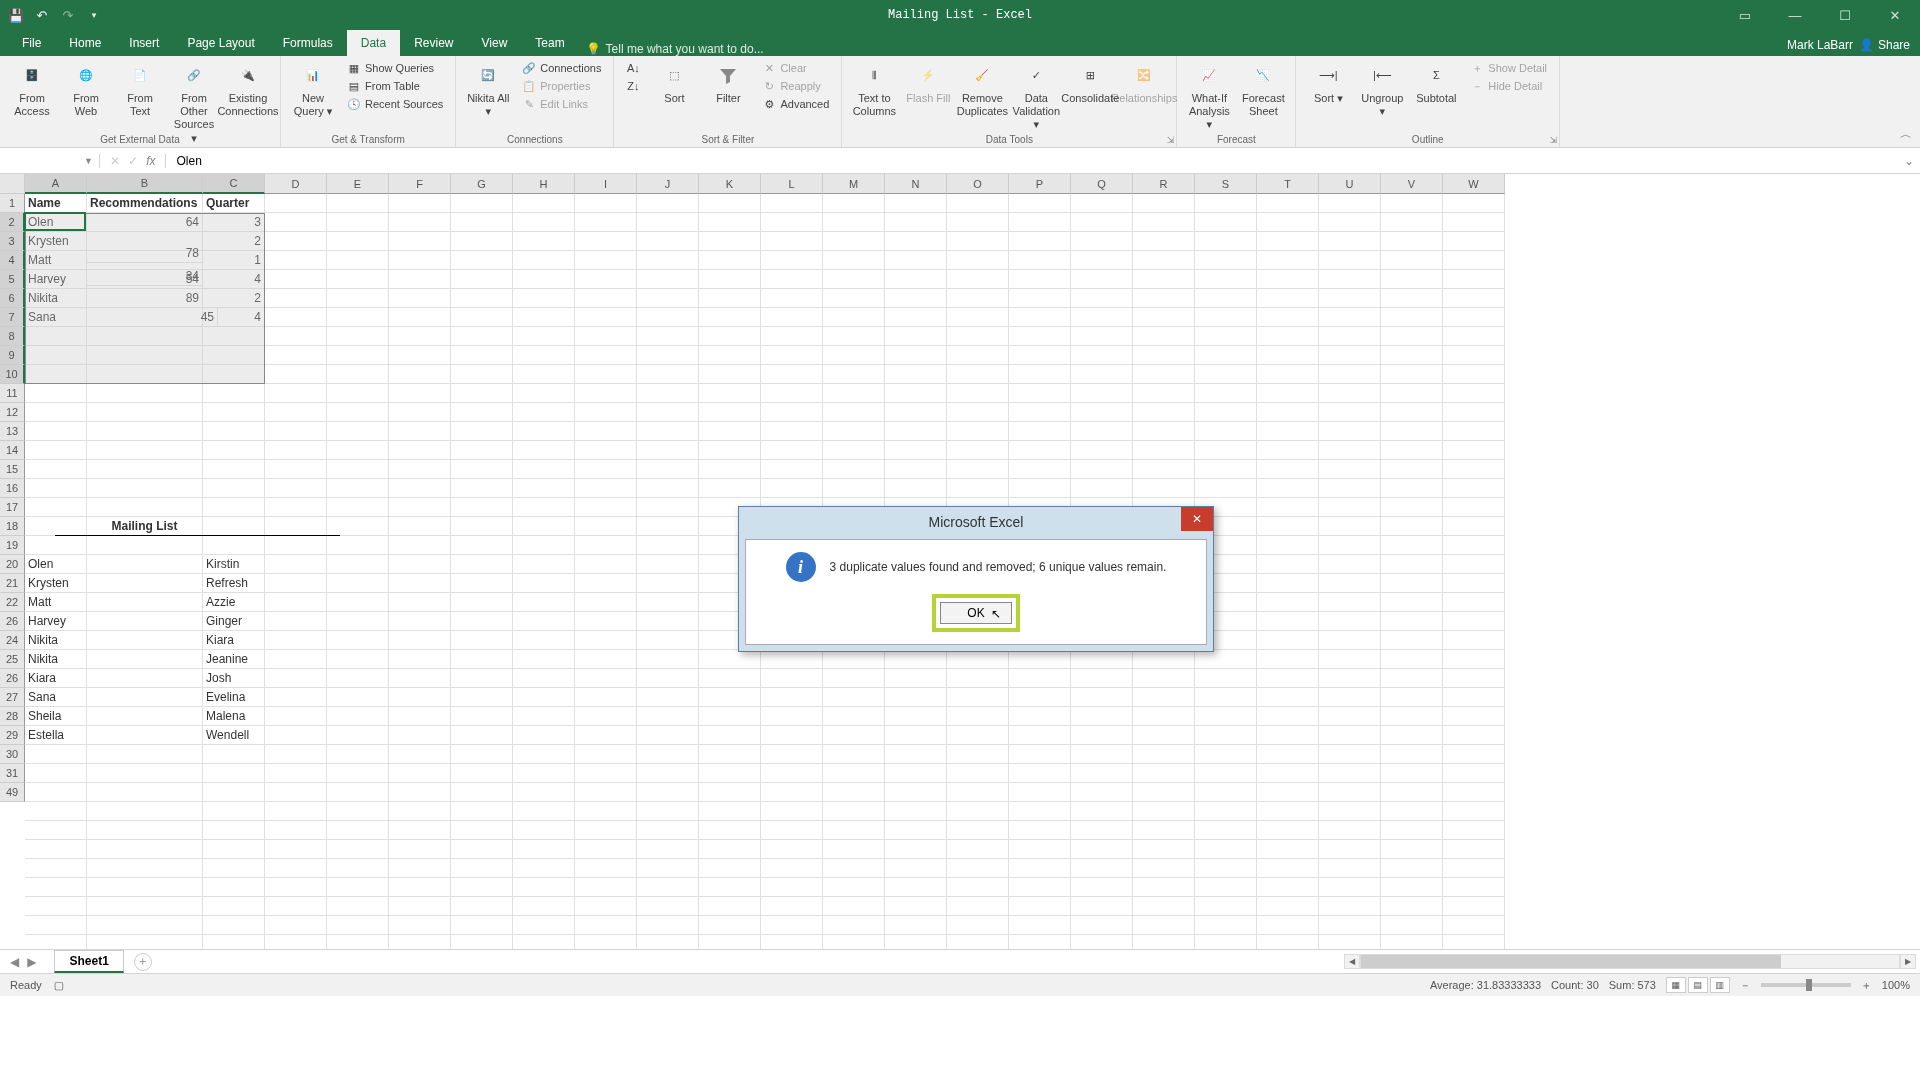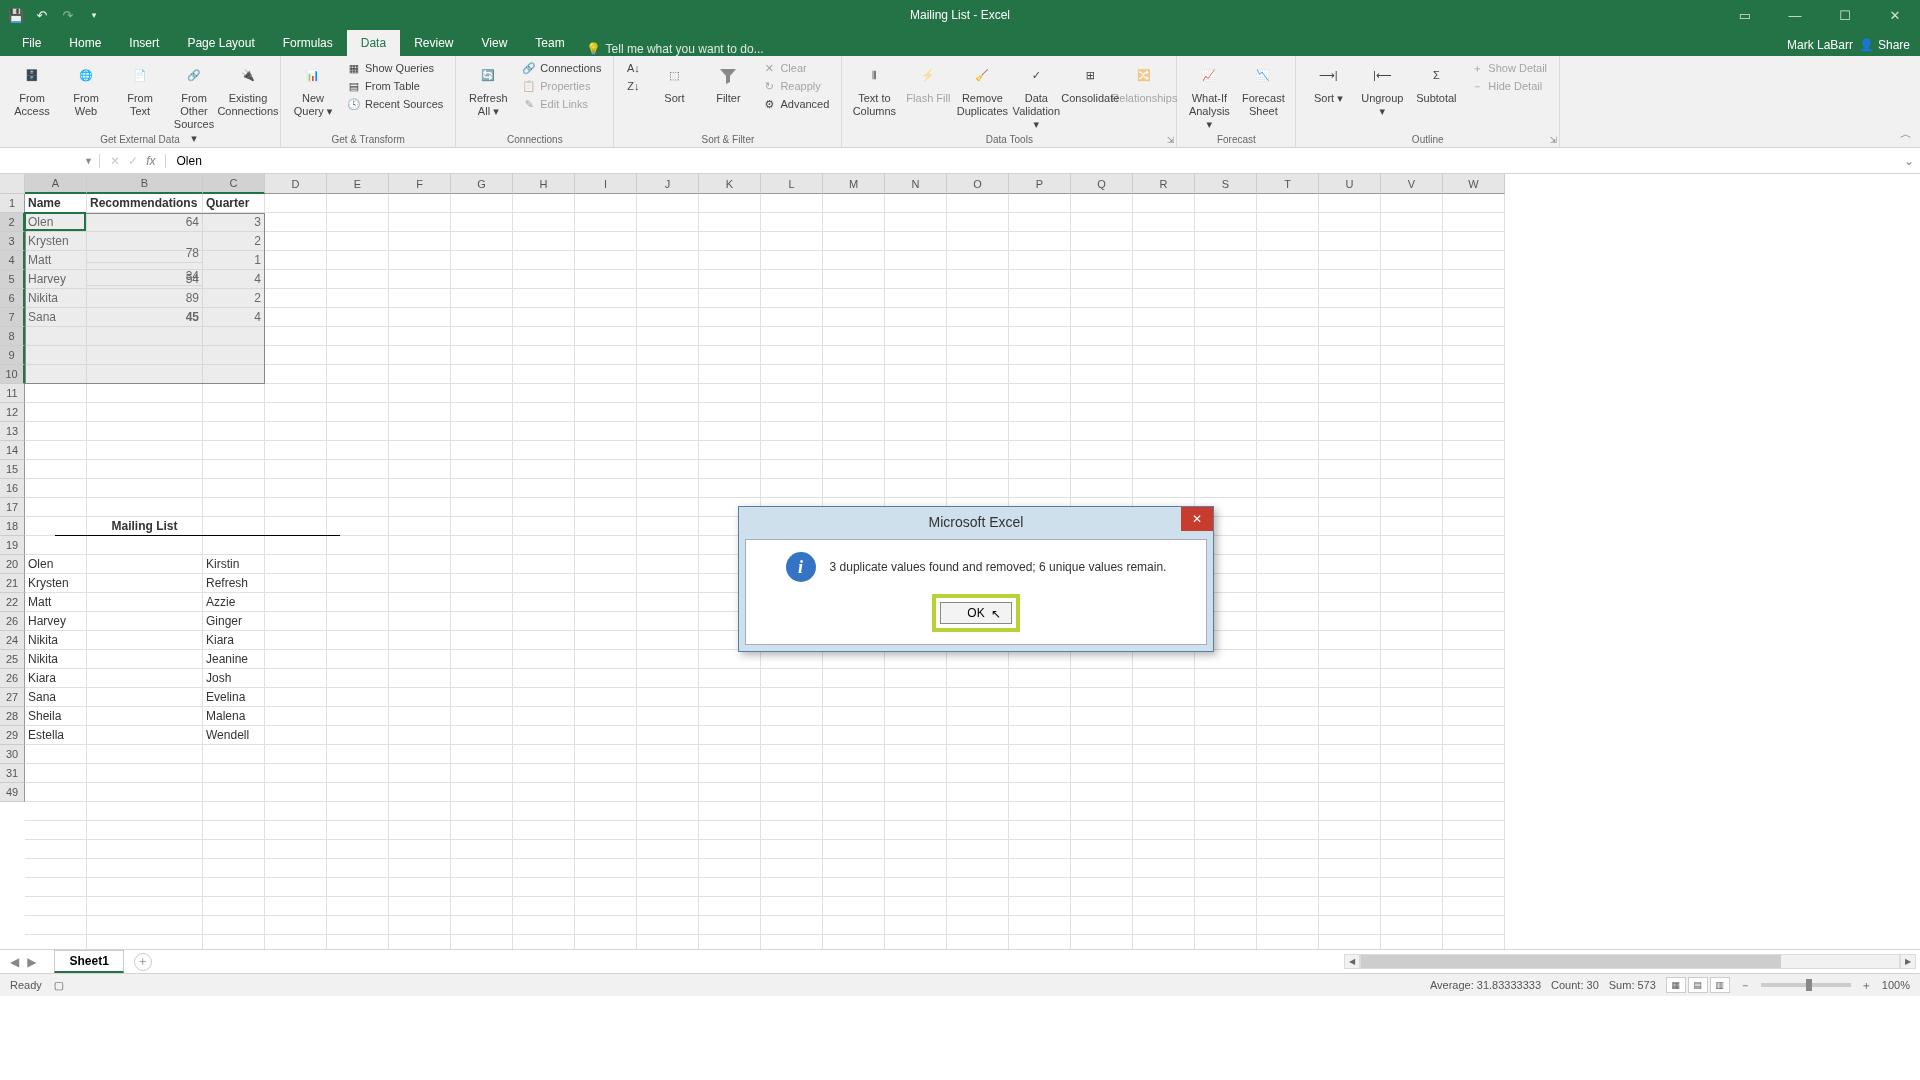--- a/index.html
+++ b/index.html
@@ -1,21 +1,21 @@
 <!DOCTYPE html>
 <html><head>
 <meta charset="utf-8">
 <style>
 * { box-sizing: border-box; margin: 0; padding: 0; font-family: 'Segoe UI', Tahoma, sans-serif; }
 body { background: #fff; overflow: hidden; width: 1920px; height: 1080px; position: relative; }
 
 
 .titlebar { background: #237346; height: 30px; display: flex; align-items: center; color: #fff; font-size: 12px; position: relative; }
 .titlebar-left { display: flex; align-items: center; gap: 10px; padding-left: 8px; }
-.titlebar-title { position: absolute; left: 50%; transform: translateX(-50%); }
+.titlebar-title { position: absolute; left: 50%; transform: translateX(-50%); font-family: Liberation Mono, monospace; }
 .titlebar-right { margin-left: auto; display: flex; gap: 20px; padding-right: 10px; }
 .qat-icon { width: 16px; height: 16px; display: inline-flex; align-items: center; justify-content: center; font-size: 13px; opacity: 0.9; }
 .win-btn { width: 30px; text-align: center; font-size: 13px; opacity: 0.8; }
 
 
 .ribbon-tabs { background: #237346; height: 26px; display: flex; align-items: flex-end; padding-left: 8px; font-size: 12px; color: #fff; }
 .ribbon-tab { padding: 6px 14px; cursor: pointer; }
 .ribbon-tab.active { background: #f1f1f1; color: #237346; }
 .tellme { margin-left: 8px; display: flex; align-items: center; gap: 4px; opacity: 0.85; }
 .ribbon-user { margin-left: auto; padding: 4px 10px; display: flex; align-items: flex-end; gap: 6px; }
@@ -184,21 +184,21 @@
           </div>
       </div>
     </div>
     <div class="ribbon-group-label">Get &amp; Transform</div>
   </div>
 
   <div class="ribbon-group">
     <div class="ribbon-group-content">
       <div class="big-btn">
           <div class="ic">🔄</div>
-          <span>Refresh All ▾</span>
+          <span>Nikita All ▾</span>
         </div>
       <div class="small-btns">
         <div class="small-btn">
             <span class="ic">🔗</span>
             <span>Connections</span>
           </div>
         <div class="small-btn disabled">
             <span class="ic">📋</span>
             <span>Properties</span>
           </div>
@@ -1335,21 +1335,21 @@
       <div class="cell" style="left: 0px; top: 57px; width: 62px; height: 19px;">Matt</div>
       <div class="cell right" style="left: 62px; top: 57px; width: 116px; height: 19px; margin-top: 16px;">34</div>
       <div class="cell right" style="left: 178px; top: 57px; width: 62px; height: 19px;">1</div>
       <div class="cell" style="left: 0px; top: 76px; width: 62px; height: 19px;">Harvey</div>
       <div class="cell right" style="left: 62px; top: 76px; width: 116px; height: 19px;">54</div>
       <div class="cell right" style="left: 178px; top: 76px; width: 62px; height: 19px;">4</div>
       <div class="cell" style="left: 0px; top: 95px; width: 62px; height: 19px;">Nikita</div>
       <div class="cell right" style="left: 62px; top: 95px; width: 116px; height: 19px;">89</div>
       <div class="cell right" style="left: 178px; top: 95px; width: 62px; height: 19px;">2</div>
       <div class="cell" style="left: 0px; top: 114px; width: 62px; height: 19px;">Sana</div>
-      <div class="cell right" style="left: 62px; top: 114px; width: 116px; height: 19px; font-weight: bold;">45</div>
+      <div class="cell right" style="left: 77px; top: 114px; width: 116px; height: 19px;">45</div>
       <div class="cell right" style="left: 178px; top: 114px; width: 62px; height: 19px;">4</div>
       <div class="cell bold center" style="left: 62px; top: 323px; width: 116px; height: 19px;">Mailing List</div>
       <div class="mailing-underline" style="position: absolute; left: 30px; top: 341px; width: 285px;"></div>
       <div class="cell" style="left: 0px; top: 361px; width: 62px; height: 19px;">Olen</div>
       <div class="cell" style="left: 178px; top: 361px; width: 62px; height: 19px;">Kirstin</div>
       <div class="cell" style="left: 0px; top: 380px; width: 62px; height: 19px;">Krysten</div>
       <div class="cell" style="left: 178px; top: 380px; width: 62px; height: 19px;">Refresh</div>
       <div class="cell" style="left: 0px; top: 399px; width: 62px; height: 19px;">Matt</div>
       <div class="cell" style="left: 178px; top: 399px; width: 62px; height: 19px;">Azzie</div>
       <div class="cell" style="left: 0px; top: 418px; width: 62px; height: 19px;">Harvey</div>

